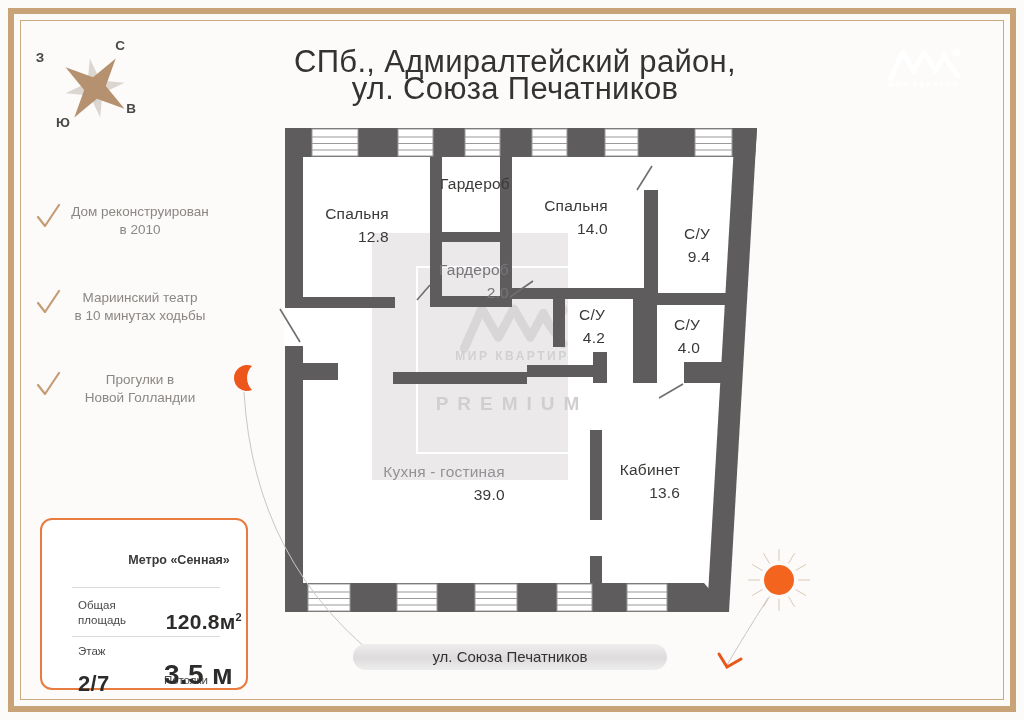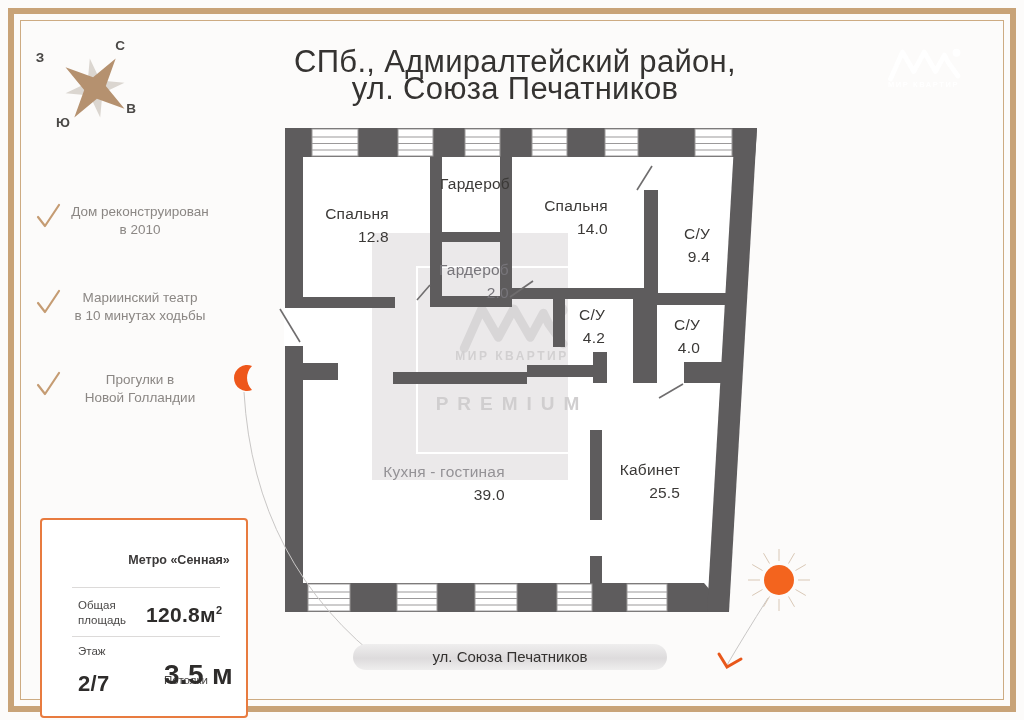--- a/index.html
+++ b/index.html
@@ -20,22 +20,22 @@
     font-size:7.5px;font-weight:700;letter-spacing:1.6px;}
   
   .feature{left:62px;width:156px;text-align:center;font-size:13.5px;color:#8B8784;line-height:18px;}
   
   .rlabel{transform:translateX(-50%);text-align:right;font-size:15.5px;font-weight:500;
     color:#3B3937;line-height:23px;letter-spacing:0.2px;white-space:nowrap;}
   .rlabel span{display:block;}
   .rlabel .muted{color:#949296;}
   .rlabel.ghost{color:#77757A;}
   
-  .card{left:40px;top:518px;width:208px;height:200px;background:#FFFFFF;
-    border:2.5px solid #E87B3F;border-radius:4px;box-sizing:border-box;}
+  .card{left:40px;top:518px;width:208px;height:172px;background:#FFFFFF;
+    border:2.5px solid #E87B3F;border-radius:12px;box-sizing:border-box;}
   .card .metro-label{left:76px;top:33px;width:122px;text-align:center;font-size:12.5px;
     font-weight:600;color:#3B3939;}
   .card .rule{left:30px;width:148px;height:1px;background:#DCDAD9;}
   .card .small-label{font-size:11.5px;color:#4A4847;line-height:15px;}
   .card .big-value{font-size:21px;font-weight:800;color:#2E2C2B;letter-spacing:0.3px;}
   .card .sup{font-size:11px;vertical-align:super;font-weight:700;}
   
   .street-pill{left:353px;top:644px;width:314px;height:26px;border-radius:13px;
     background:linear-gradient(180deg,#EFEEEE 0%,#DDDBDC 55%,#EFEEEE 100%);
     text-align:center;line-height:26px;font-size:15px;font-weight:500;color:#343230;}
@@ -264,28 +264,28 @@
   <div class="abs rlabel" style="left:687px;top:313px;">
     <span>С/У</span>
     <span>4.0</span>
   </div>
   <div class="abs rlabel" style="left:444px;top:460px;">
     <span class="muted">Кухня - гостиная</span>
     <span>39.0</span>
   </div>
   <div class="abs rlabel" style="left:650px;top:458px;">
     <span>Кабинет</span>
-    <span>25.5</span>
+    <span>13.6</span>
   </div>
 
   <div class="abs card">
     <div class="abs metro-label">Метро «Сенная»</div>
     <div class="abs rule" style="top:67px;"></div>
     <div class="abs small-label" style="left:36px;top:78px;width:74px;">Общая площадь</div>
-    <div class="abs big-value" style="left:104px;top:83px;width:96px;"><span>120.8м</span><span class="sup">2</span></div>
+    <div class="abs big-value" style="left:104px;top:90px;width:96px;text-align:right;"><span>120.8м</span><span class="sup">2</span></div>
     <div class="abs rule" style="top:116px;"></div>
     <div class="abs small-label" style="left:36px;top:124px;">Этаж</div>
     <div class="abs big-value" style="left:36px;top:151px;font-size:22px;">2/7</div>
     <div class="abs small-label" style="left:122px;top:124px;margin-top:29px;">Потолки</div>
     <div class="abs big-value" style="left:122px;top:139px;font-size:28px;">3.5 м</div>
   </div>
 
   <div class="abs street-pill">ул. Союза Печатников</div>
 
 </div>

